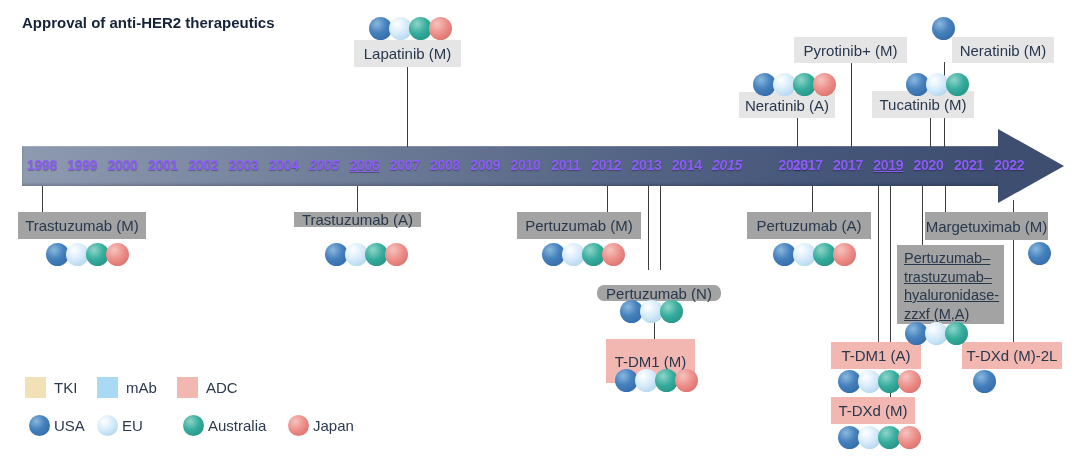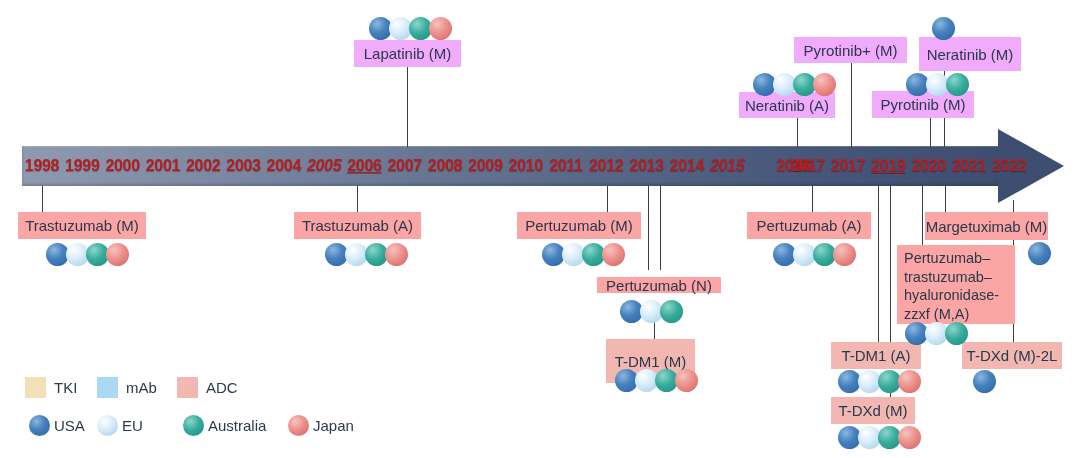--- a/index.html
+++ b/index.html
@@ -15,48 +15,49 @@
     background:linear-gradient(90deg,#8e9ab0 0%,#76849e 25%,#5a6a89 55%,#46577b 80%,#3d4e70 100%);
     box-shadow:inset 0 1px 0 rgba(255,255,255,0.18), inset 0 -2px 3px rgba(0,0,0,0.18);
   }
   .arrow-head{
     position:absolute;left:998px;top:129px;width:0;height:0;
     border-top:37px solid transparent;border-bottom:37px solid transparent;
     border-left:66px solid #3d4e70;
   }
   .year{
     position:absolute;top:157px;transform:translateX(-50%);
-    color:#b91c1c;font-size:16px;font-weight:bold;letter-spacing:-0.3px;
+    color:#8b5cf6;font-size:14px;font-weight:bold;letter-spacing:-0.3px;
     text-shadow:0 1px 1px rgba(0,0,0,0.3);white-space:nowrap;z-index:2;
   }
   .line{position:absolute;width:1.3px;background:#3d3d3d;z-index:1;}
   .evbox{
     position:absolute;z-index:2;color:#28384d;font-size:15px;
     display:flex;align-items:center;justify-content:center;white-space:nowrap;
   }
   .evbox.multiline{
     flex-direction:column;align-items:flex-start;justify-content:flex-start;
     padding:4px 0 0 7px;box-sizing:border-box;font-size:14.5px;line-height:18.5px;
   }
-  .type-tki{background:#f0abfc;}
-  .type-mab{background:#fca5a5;}
+  .type-tki{background:#e5e5e5;}
+  .type-mab{background:#a3a3a3;}
   .type-adc{background:#f3b7b2;}
   .dot{position:absolute;width:23px;height:23px;border-radius:50%;z-index:3;}
   .dot-sm{width:21px;height:21px;}
   .dot-usa{background:radial-gradient(circle at 35% 30%, #8bb8de 0%, #4581bd 42%, #2b61a1 100%);}
   .dot-eu{background:radial-gradient(circle at 35% 30%, #ffffff 0%, #d5ebfa 45%, #a0cbe7 100%);}
   .dot-australia{background:radial-gradient(circle at 35% 30%, #8ed5c9 0%, #35ac9c 45%, #1e8a7c 100%);}
   .dot-japan{background:radial-gradient(circle at 35% 30%, #f6c3bf 0%, #ec8f8a 45%, #d2625f 100%);}
   .legend-swatch{position:absolute;width:21px;height:21px;z-index:2;}
   .legend-label{position:absolute;font-size:15px;color:#2b3a4e;line-height:21px;z-index:2;white-space:nowrap;}
 </style>
 </head>
 <body>
 
 <div id="canvas">
+  <div class="title">Approval of anti-HER2 therapeutics</div>
   <div class="arrow-body"></div>
   <div class="arrow-head"></div>
   <div id="years-layer">
       <div class="year" style="left: 42px;">1998</div>
       <div class="year" style="left: 82.3px;">1999</div>
       <div class="year" style="left: 122.6px;">2000</div>
       <div class="year" style="left: 162.9px;">2001</div>
       <div class="year" style="left: 203.2px; text-align: center;">2002</div>
       <div class="year" style="left: 243.5px;">2003</div>
       <div class="year" style="left: 283.8px;">2004</div>
@@ -98,36 +99,36 @@
       <div class="line" style="left: 922px; top: 186px; height: 60px;"></div>
       <div class="line" style="left: 945px; top: 186px; height: 27px;"></div>
       <div class="line" style="left: 1013px; top: 200px; height: 143px;"></div>
     </div>
   <div id="events-layer">
       <div class="evbox type-mab" style="left: 18px; top: 212px; width: 128px; height: 27px;">Trastuzumab (M)</div>
       <div class="dot dot-usa" style="left: 45.5px; top: 242.5px;"></div>
       <div class="dot dot-eu" style="left: 65.5px; top: 242.5px;"></div>
       <div class="dot dot-australia" style="left: 85.5px; top: 242.5px;"></div>
       <div class="dot dot-japan" style="left: 105.5px; top: 242.5px;"></div>
-      <div class="evbox type-mab" style="left: 294px; top: 212px; width: 127px; height: 27px;">Trastuzumab (A)</div>
+      <div class="evbox type-mab" style="left: 294px; top: 212px; width: 127px; height: 15px;">Trastuzumab (A)</div>
       <div class="dot dot-usa" style="left: 324.5px; top: 242.5px;"></div>
       <div class="dot dot-eu" style="left: 344.5px; top: 242.5px;"></div>
       <div class="dot dot-australia" style="left: 364.5px; top: 242.5px;"></div>
       <div class="dot dot-japan" style="left: 384.5px; top: 242.5px;"></div>
       <div class="evbox type-tki" style="left: 354px; top: 40px; width: 107px; height: 27px;">Lapatinib (M)</div>
       <div class="dot dot-usa" style="left: 368.5px; top: 16.5px;"></div>
       <div class="dot dot-eu" style="left: 388.5px; top: 16.5px;"></div>
       <div class="dot dot-australia" style="left: 408.5px; top: 16.5px;"></div>
       <div class="dot dot-japan" style="left: 428.5px; top: 16.5px;"></div>
       <div class="evbox type-mab" style="left: 517px; top: 212px; width: 124px; height: 27px;">Pertuzumab (M)</div>
       <div class="dot dot-usa" style="left: 541.5px; top: 242.5px;"></div>
       <div class="dot dot-eu" style="left: 561.5px; top: 242.5px;"></div>
       <div class="dot dot-australia" style="left: 581.5px; top: 242.5px;"></div>
       <div class="dot dot-japan" style="left: 601.5px; top: 242.5px;"></div>
-      <div class="evbox type-mab" style="left: 597px; top: 277px; width: 124px; height: 16px;">Pertuzumab (N)</div>
+      <div class="evbox type-mab" style="left: 597px; top: 285px; width: 124px; height: 16px; border-radius: 7px;">Pertuzumab (N)</div>
       <div class="dot dot-usa" style="left: 619.5px; top: 299.5px;"></div>
       <div class="dot dot-eu" style="left: 639.5px; top: 299.5px;"></div>
       <div class="dot dot-australia" style="left: 659.5px; top: 299.5px;"></div>
       <div class="evbox type-adc" style="left: 606px; top: 339px; width: 89px; height: 44px;">T-DM1 (M)</div>
       <div class="dot dot-usa" style="left: 614.5px; top: 368.5px;"></div>
       <div class="dot dot-eu" style="left: 634.5px; top: 368.5px;"></div>
       <div class="dot dot-australia" style="left: 654.5px; top: 368.5px;"></div>
       <div class="dot dot-japan" style="left: 674.5px; top: 368.5px;"></div>
       <div class="evbox type-mab" style="left: 747px; top: 212px; width: 124px; height: 27px;">Pertuzumab (A)</div>
       <div class="dot dot-usa" style="left: 772.5px; top: 242.5px;"></div>
@@ -143,27 +144,27 @@
       <div class="evbox type-adc" style="left: 831px; top: 342px; width: 90px; height: 27px;">T-DM1 (A)</div>
       <div class="dot dot-usa" style="left: 837.5px; top: 369.5px;"></div>
       <div class="dot dot-eu" style="left: 857.5px; top: 369.5px;"></div>
       <div class="dot dot-australia" style="left: 877.5px; top: 369.5px;"></div>
       <div class="dot dot-japan" style="left: 897.5px; top: 369.5px;"></div>
       <div class="evbox type-adc" style="left: 831px; top: 397px; width: 84px; height: 27px;">T-DXd (M)</div>
       <div class="dot dot-usa" style="left: 837.5px; top: 425.5px;"></div>
       <div class="dot dot-eu" style="left: 857.5px; top: 425.5px;"></div>
       <div class="dot dot-australia" style="left: 877.5px; top: 425.5px;"></div>
       <div class="dot dot-japan" style="left: 897.5px; top: 425.5px;"></div>
-      <div class="evbox type-tki" style="left: 872px; top: 91px; width: 102px; height: 27px;">Pyrotinib (M)</div>
+      <div class="evbox type-tki" style="left: 872px; top: 91px; width: 102px; height: 27px;">Tucatinib (M)</div>
       <div class="dot dot-usa" style="left: 905.5px; top: 72.5px;"></div>
       <div class="dot dot-eu" style="left: 925.5px; top: 72.5px;"></div>
       <div class="dot dot-australia" style="left: 945.5px; top: 72.5px;"></div>
-      <div class="evbox type-tki" style="left: 919px; top: 37px; width: 102px; height: 34px;">Neratinib (M)</div>
+      <div class="evbox type-tki" style="left: 952px; top: 37px; width: 102px; height: 26px;">Neratinib (M)</div>
       <div class="dot dot-usa" style="left: 931.5px; top: 16.5px;"></div>
-      <div class="evbox type-mab multiline" style="left: 897px; top: 245px; width: 118px; height: 79px;">
+      <div class="evbox type-mab multiline" style="left: 897px; top: 245px; width: 107px; height: 79px; text-decoration: underline;">
         <div>Pertuzumab–</div>
         <div>trastuzumab–</div>
         <div>hyaluronidase-</div>
         <div>zzxf (M,A)</div>
       </div>
       <div class="dot dot-usa" style="left: 904.5px; top: 321.5px;"></div>
       <div class="dot dot-eu" style="left: 924.5px; top: 321.5px;"></div>
       <div class="dot dot-australia" style="left: 944.5px; top: 321.5px;"></div>
       <div class="evbox type-mab" style="left: 925px; top: 212px; width: 123px; height: 28px;">Margetuximab (M)</div>
       <div class="dot dot-usa" style="left: 1027.5px; top: 241.5px;"></div>

